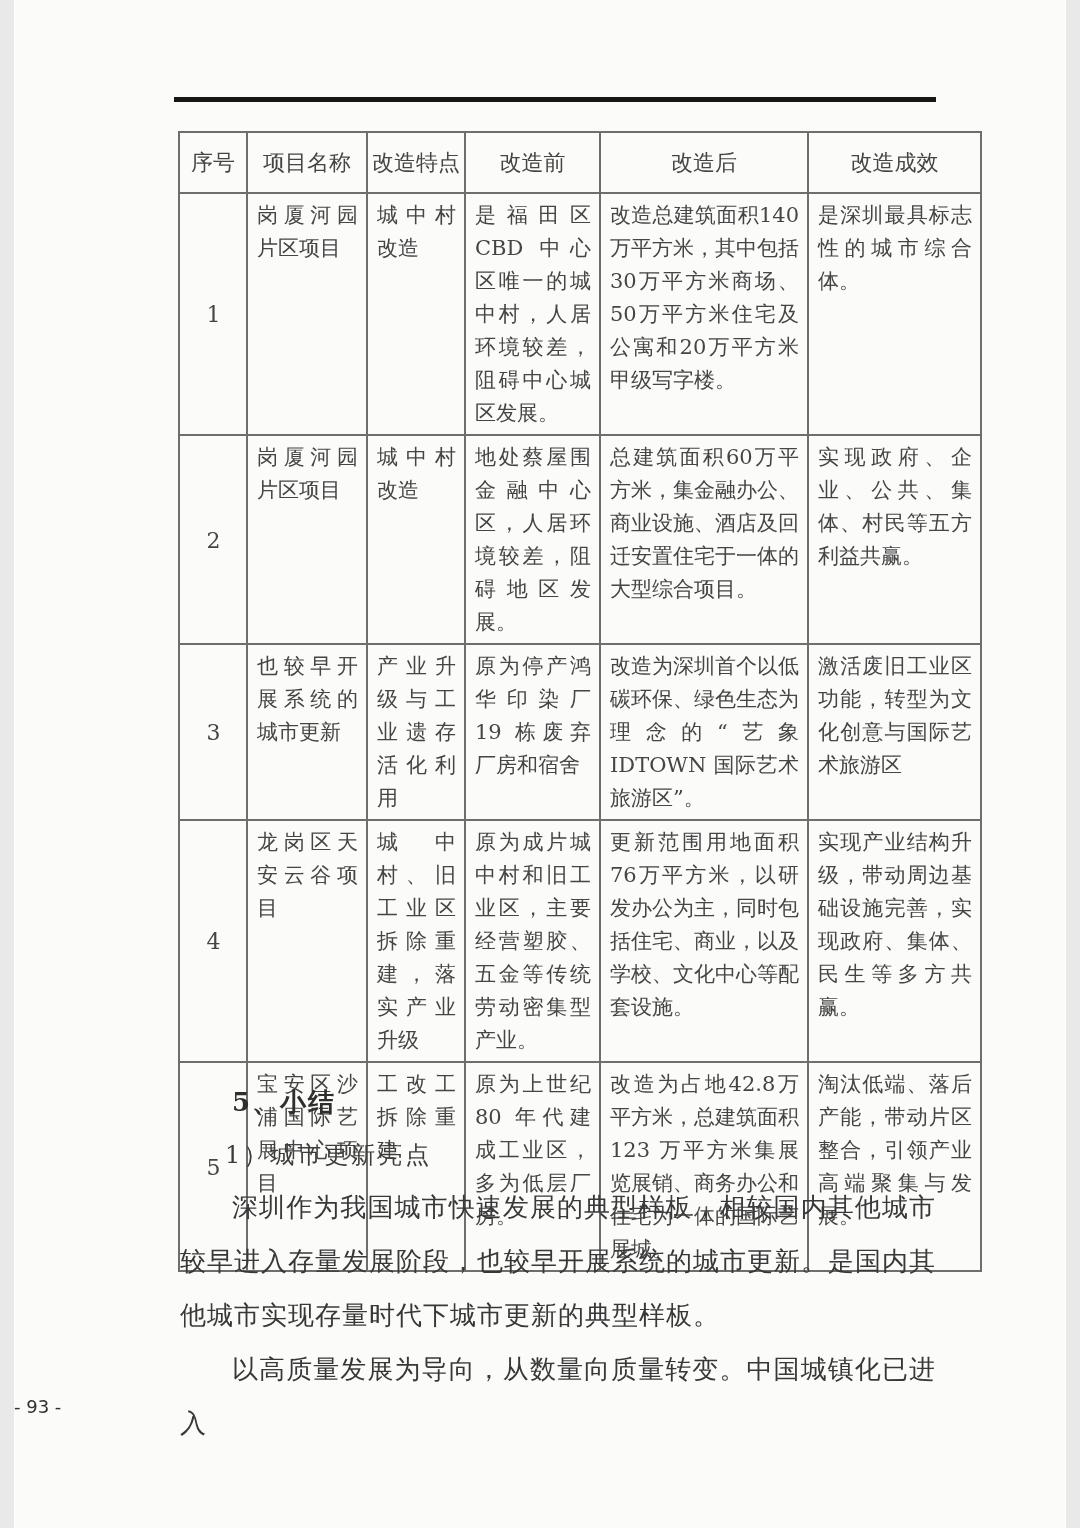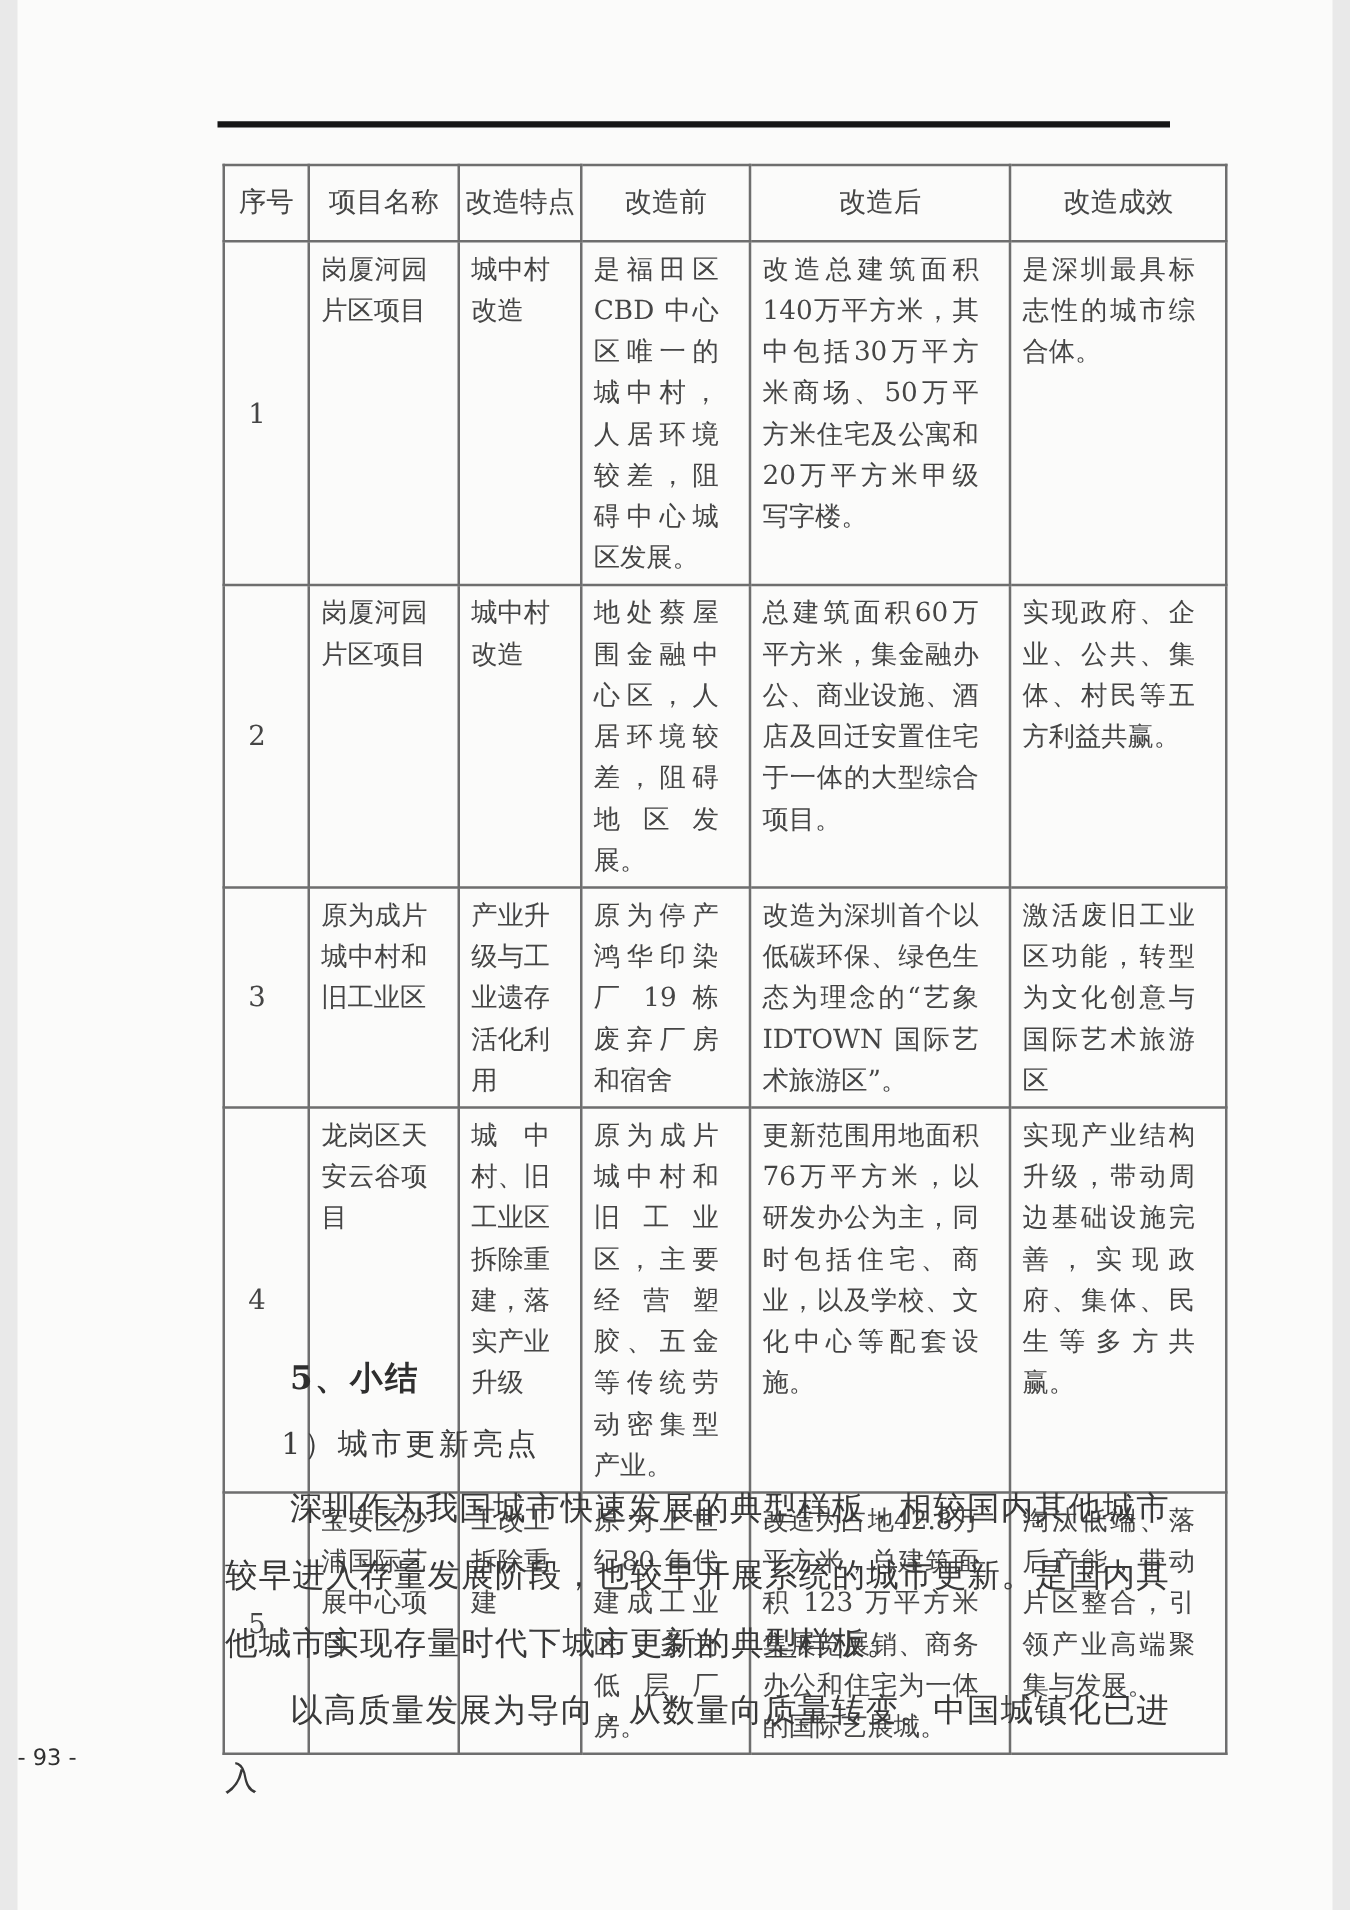--- a/index.html
+++ b/index.html
@@ -30,21 +30,21 @@
     border-collapse: collapse;
     table-layout: fixed;
   }
   table.renewal td, table.renewal th {
     border: 2px solid #6e6e6e;
     font-size: 21px;
     line-height: 33px;
     font-weight: normal;
     color: #454545;
     vertical-align: top;
-    padding: 5px 24px 4px 9px;
+    padding: 5px 8px 4px 9px;
     text-align: justify;
     text-justify: inter-ideograph;
     overflow: hidden;
   }
   table.renewal th {
     text-align: center;
     vertical-align: middle;
     font-size: 22px;
     padding: 4px 2px;
   }
@@ -130,21 +130,21 @@
     <tr style="height:168px">
       <td class="num">2</td>
       <td>岗厦河园片区项目</td>
       <td>城中村改造</td>
       <td>地处蔡屋围金融中心区，人居环境较差，阻碍地区发展。</td>
       <td>总建筑面积60万平方米，集金融办公、商业设施、酒店及回迁安置住宅于一体的大型综合项目。</td>
       <td>实现政府、企业、公共、集体、村民等五方利益共赢。</td>
     </tr>
     <tr style="height:142px">
       <td class="num">3</td>
-      <td>原为成片城中村和旧工业区</td>
+      <td>也较早开展系统的城市更新</td>
       <td>产业升级与工业遗存活化利用</td>
       <td>原为停产鸿华印染厂 19 栋废弃厂房和宿舍</td>
       <td>改造为深圳首个以低碳环保、绿色生态为理念的“艺象 IDTOWN 国际艺术旅游区”。</td>
       <td>激活废旧工业区功能，转型为文化创意与国际艺术旅游区</td>
     </tr>
     <tr style="height:196px">
       <td class="num">4</td>
       <td>龙岗区天安云谷项目</td>
       <td>城中村、旧工业区拆除重建，落实产业升级</td>
       <td>原为成片城中村和旧工业区，主要经营塑胶、五金等传统劳动密集型产业。</td>

